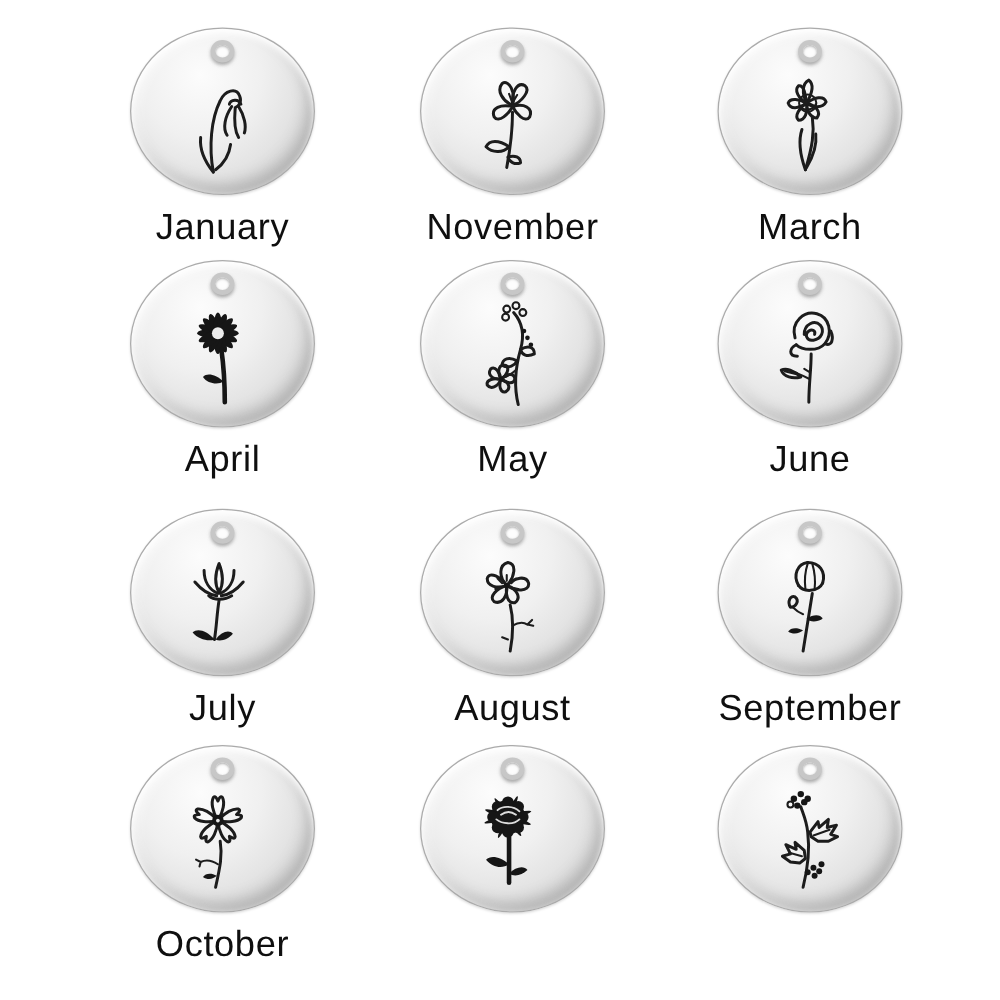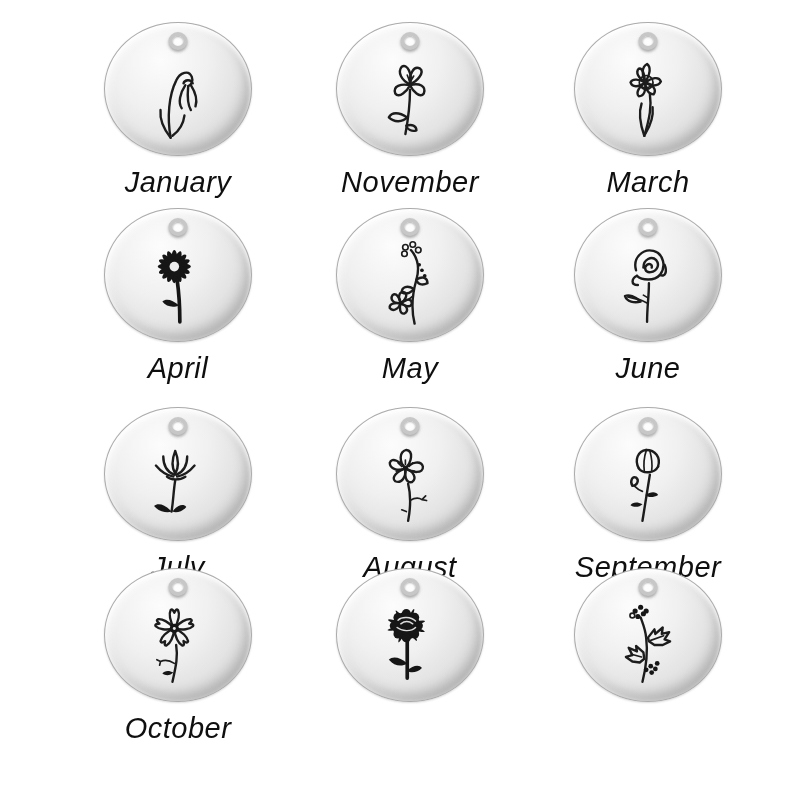--- a/index.html
+++ b/index.html
@@ -6,21 +6,21 @@
   body{
     width:800px;height:800px;background:#ffffff;
     font-family:"Liberation Sans","DejaVu Sans",sans-serif;
     position:relative;overflow:hidden;
   }
   .cell{
     position:absolute;width:232px;
     display:flex;flex-direction:column;align-items:center;
   }
   .c1{left:62px;} .c2{left:294px;} .c3{left:532px;justify-content:flex-end;}
-  .r1{top:22px;} .r2{top:208px;} .r3{top:407px;} .r4{top:568px;}
+  .r1{top:22px;} .r2{top:208px;} .r3{top:407px;} .r4{top:596px;}
   .charm{
     width:146px;height:132px;border-radius:50%;
     background:radial-gradient(ellipse at 38% 28%, #fcfcfc 0%, #f0f0f0 38%, #e4e4e4 60%, #d2d2d2 84%, #bdbdbd 100%);
     border:1px solid #ababab;
     box-shadow:
       inset 0 3px 5px rgba(255,255,255,0.95),
       inset 4px 3px 9px rgba(255,255,255,0.75),
       inset -5px -7px 11px rgba(122,122,122,0.40),
       0 1px 2px rgba(0,0,0,0.15);
     position:relative;
@@ -36,21 +36,21 @@
     position:absolute;left:50%;top:30px;transform:translateX(-50%);
     width:92px;height:92px;
   }
   .flower svg{width:92px;height:92px;display:block;}
   .stroke{fill:none;stroke:#1c1c1c;stroke-width:2.6;stroke-linecap:round;stroke-linejoin:round;}
   .thin{fill:none;stroke:#1c1c1c;stroke-width:1.8;stroke-linecap:round;}
   .fill{fill:#161616;stroke:none;}
   .lite{fill:none;stroke:#dcdcdc;stroke-width:1.6;stroke-linecap:round;}
   .month-label{
     margin-top:11px;font-size:29px;color:#0f0f0f;letter-spacing:0.5px;
-    text-align:center;white-space:nowrap;line-height:1.1;font-style:italic;
+    text-align:center;white-space:nowrap;line-height:1.1;
   }
 </style>
 </head>
 <body>
 
 <div class="cell c1 r1">
   <div class="charm">
     <div class="hole"></div>
     <div class="flower">
       <svg viewBox="0 0 100 100">

